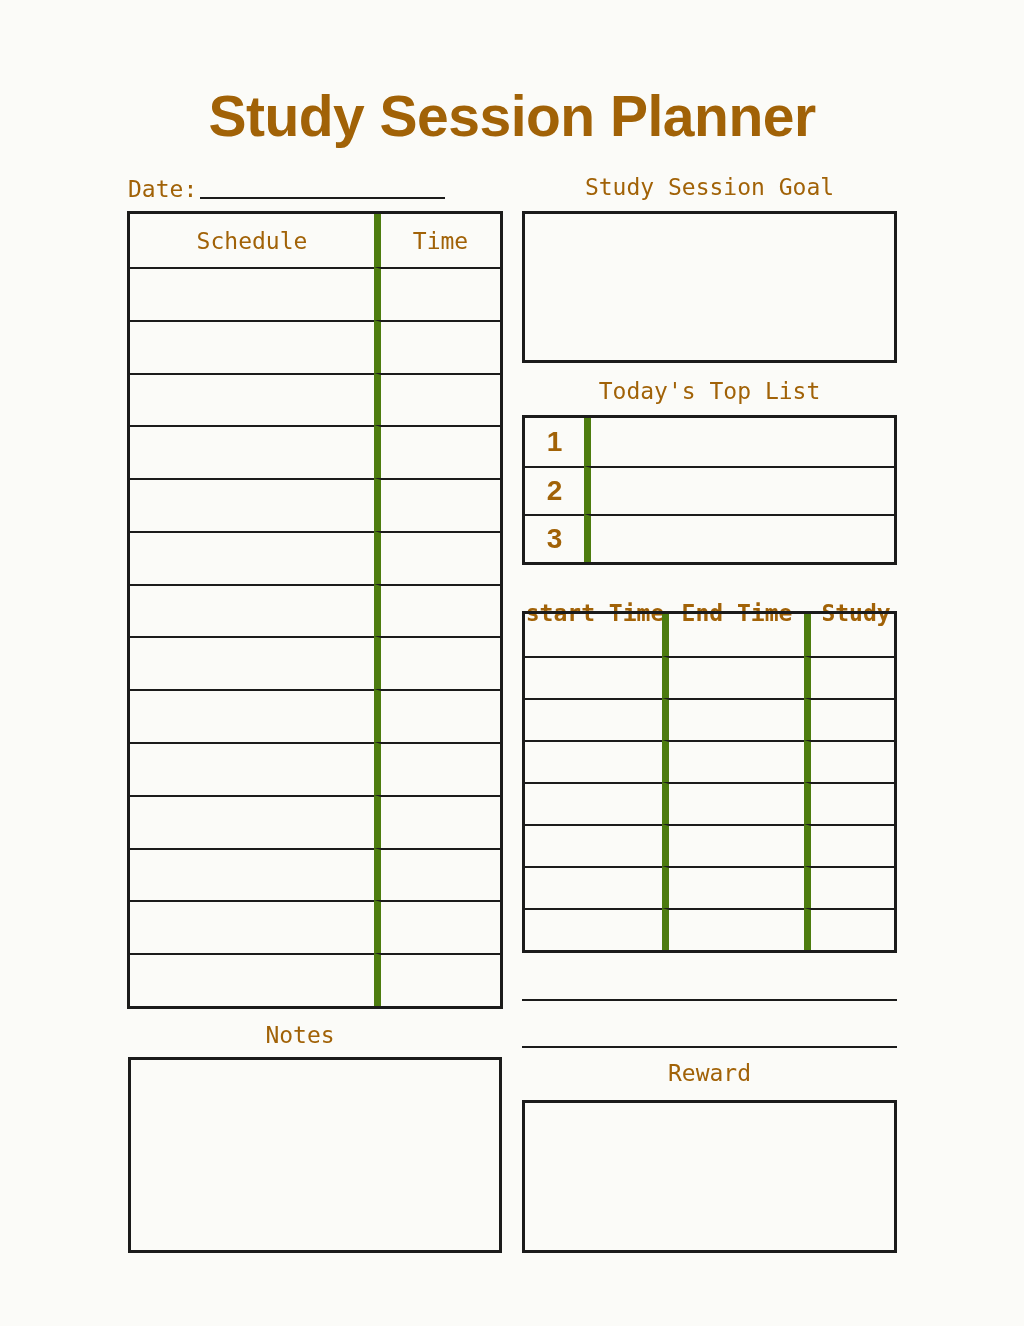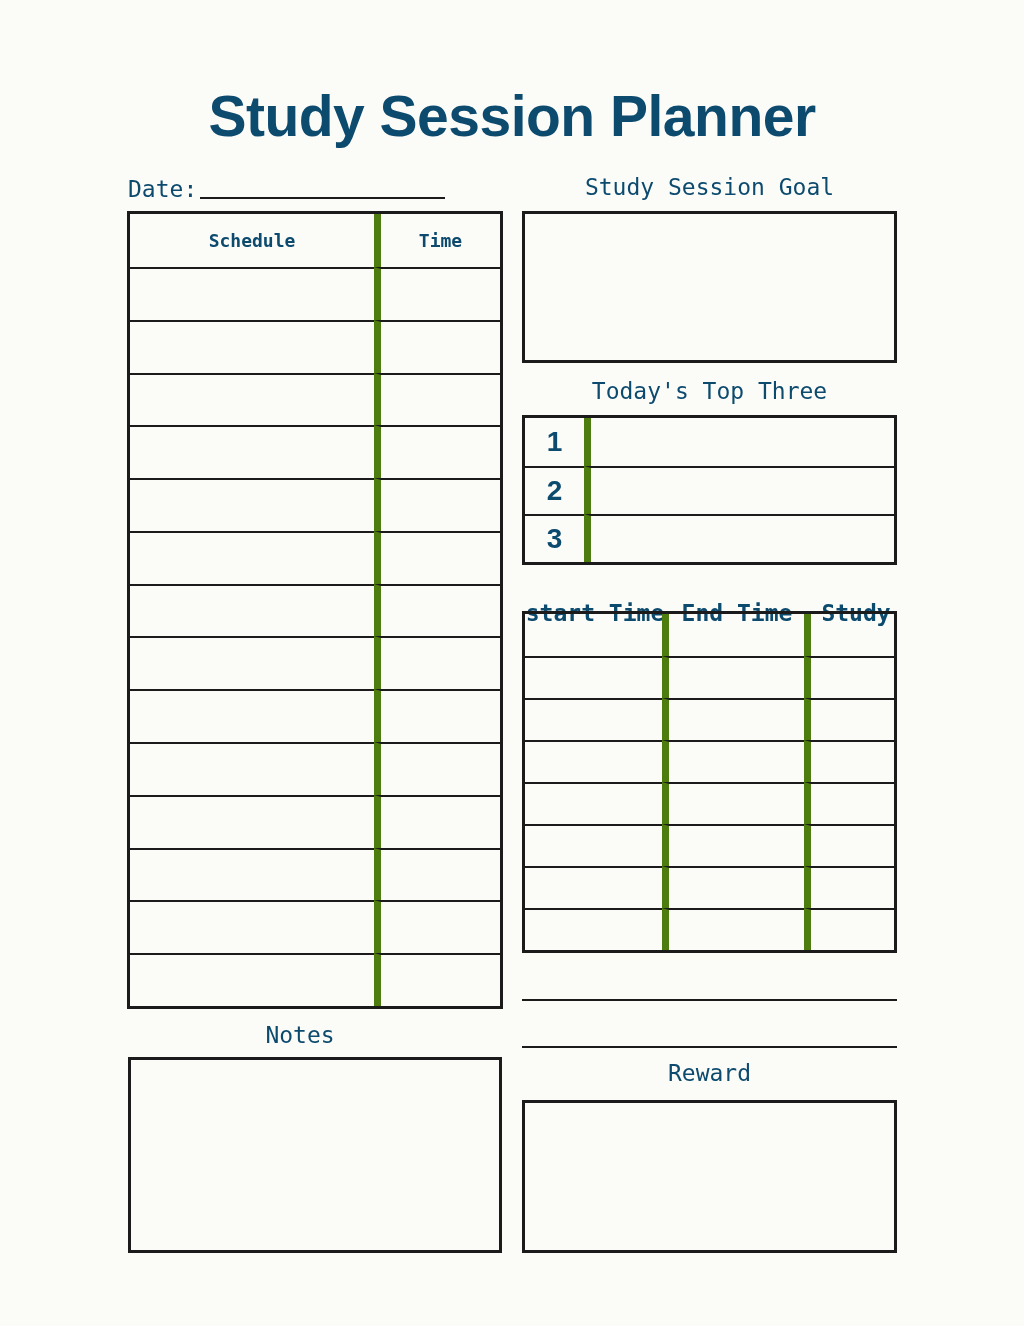--- a/index.html
+++ b/index.html
@@ -2,21 +2,21 @@
 <html><head>
 <meta charset="utf-8">
 <style>
   * { margin:0; padding:0; box-sizing:border-box; }
   html,body { background:#e8e8e8; }
   .page {
     position:relative;
     width:1024px; height:1326px;
     margin:0 auto;
     background:#FBFBF8;
-    color:#0c4a6e;
+    color:#a16207;
     font-family:"DejaVu Sans Mono","Liberation Mono",monospace;
     overflow:hidden;
   }
   .title {
     position:absolute; top:84px; left:0; width:100%;
     text-align:center;
     font-family:"Liberation Sans","DejaVu Sans",sans-serif;
     font-weight:800; font-size:57px; letter-spacing:-0.5px;
     line-height:1.15;
   }
@@ -32,21 +32,21 @@
   
   .schedule-table {
     position:absolute; left:127px; top:211px; width:376px; height:798px;
     border:3px solid #1B1B1B;
     display:grid;
     grid-template-columns:244px 1fr;
     grid-template-rows:53px repeat(14, 1fr);
   }
   .schedule-table .hcell {
     display:flex; align-items:center; justify-content:center;
-    font-weight:700; font-size:18px;
+    font-weight:400; font-size:23px;
   }
   .cell { min-height:0; }
   .bl { border-left:7px solid #4d7c0f; }
   .bt { border-top:2px solid #1B1B1B; }
 
   
   .topthree-table {
     position:absolute; left:522px; top:415px; width:375px; height:150px;
     border:3px solid #1B1B1B;
     display:grid;
@@ -113,21 +113,21 @@
       <div class="cell bt"></div>
       <div class="cell bt bl"></div>
     </div>
 
   <div class="mono-head centered" style="left:112px; top:1020px; width:376px;">Notes</div>
   <div class="box" style="left:128px; top:1057px; width:374px; height:196px;"></div>
 
   <div class="mono-head centered" style="left:522px; top:172px; width:375px;">Study Session Goal</div>
   <div class="box" style="left:522px; top:211px; width:375px; height:152px;"></div>
 
-  <div class="mono-head centered" style="left:522px; top:376px; width:375px;">Today's Top Three</div>
+  <div class="mono-head centered" style="left:522px; top:376px; width:375px;">Today's Top List</div>
   <div class="topthree-table">
       <div class="rank">1</div>
       <div class="cell bl"></div>
       <div class="rank bt">2</div>
       <div class="cell bl bt"></div>
       <div class="rank bt">3</div>
       <div class="cell bl bt"></div>
     </div>
 
   <div class="times-colhead" style="left:595px;">start Time</div>

